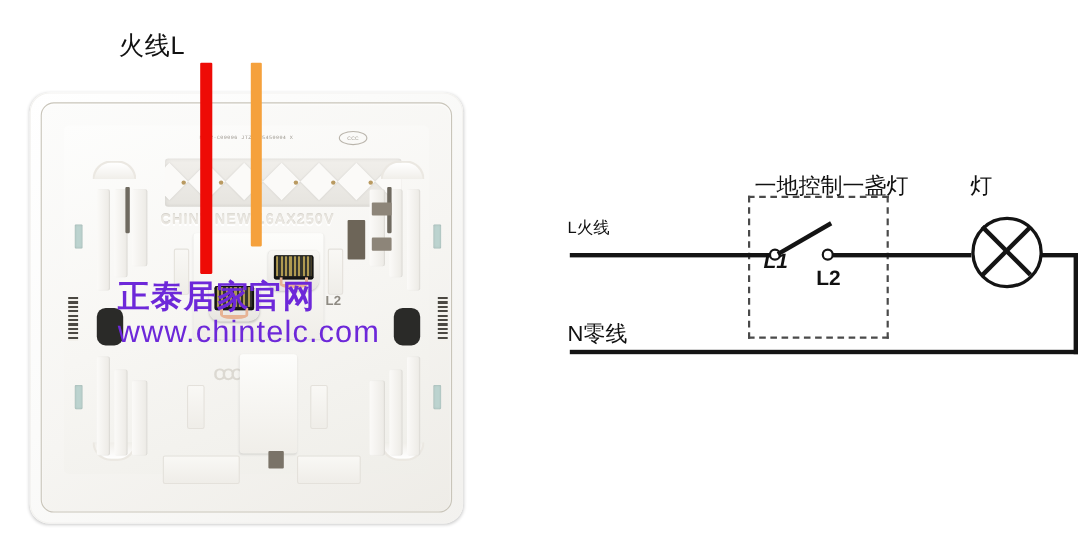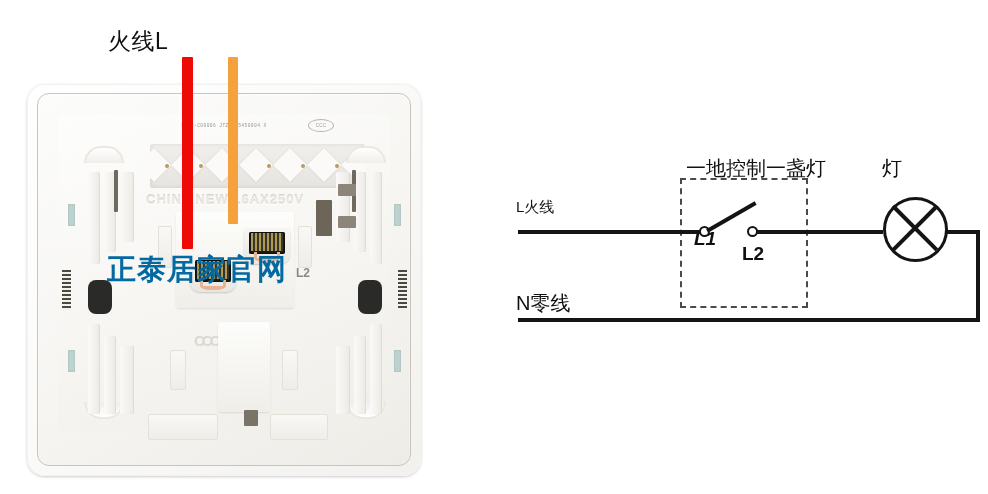--- a/index.html
+++ b/index.html
@@ -135,21 +135,21 @@
     letter-spacing: -3px;
   }
   .center-plat {
     position: absolute; background: linear-gradient(180deg,#fdfdfb,#f0eee9);
     border-radius: 3px; box-shadow: 0 1px 2px rgba(0,0,0,.10);
   }
   .bigslot { position: absolute; background: linear-gradient(180deg,#f9f8f5,#efede8); border:1px solid #e4e1db; border-radius: 2px; }
 
   
   .wm-photo {
-    position: absolute; z-index: 60; color: #0369a1; white-space: nowrap;
+    position: absolute; z-index: 60; color: #6d28d9; white-space: nowrap;
     font-weight: 700; letter-spacing: 1px;
   }
   #wm-photo-cn { left: 107px; top: 250px; font-size: 29px; }
   #wm-photo-url { left: 107px; top: 286px; font-size: 28px; font-weight: 400; }
 
   
   #diagram-panel { position: absolute; left: 470px; top: 0; width: 518px; height: 494px; }
 
   .dia-text { position: absolute; color: #111; white-space: nowrap; }
   #t-switch { left: 216px; top: 155px; font-size: 20px; }
@@ -306,20 +306,21 @@
           <div class="bigslot" style="left:224px; top:236px; width:16px; height:40px"></div>
           <div class="bigslot" style="left:90px;  top:300px; width:70px; height:26px"></div>
           <div class="bigslot" style="left:212px; top:300px; width:58px; height:26px"></div>
           <div class="slot-dark" style="left:186px; top:296px; width:14px; height:16px; background:#7a7368"></div>
 
         </div>
       </div>
     </div>
 
     <div class="wm-photo" id="wm-photo-cn">正泰居家官网</div>
+    <div class="wm-photo" id="wm-photo-url">www.chintelc.com</div>
   </div>
 
   <div id="diagram-panel">
 
     <div class="dia-text" id="t-switch">一地控制一盏灯</div>
     <div class="dia-text" id="t-lamp">灯</div>
     <div class="dia-text" id="t-live">L火线</div>
     <div class="dia-text" id="t-neutral">N零线</div>
 
     <div id="switch-box"></div>

